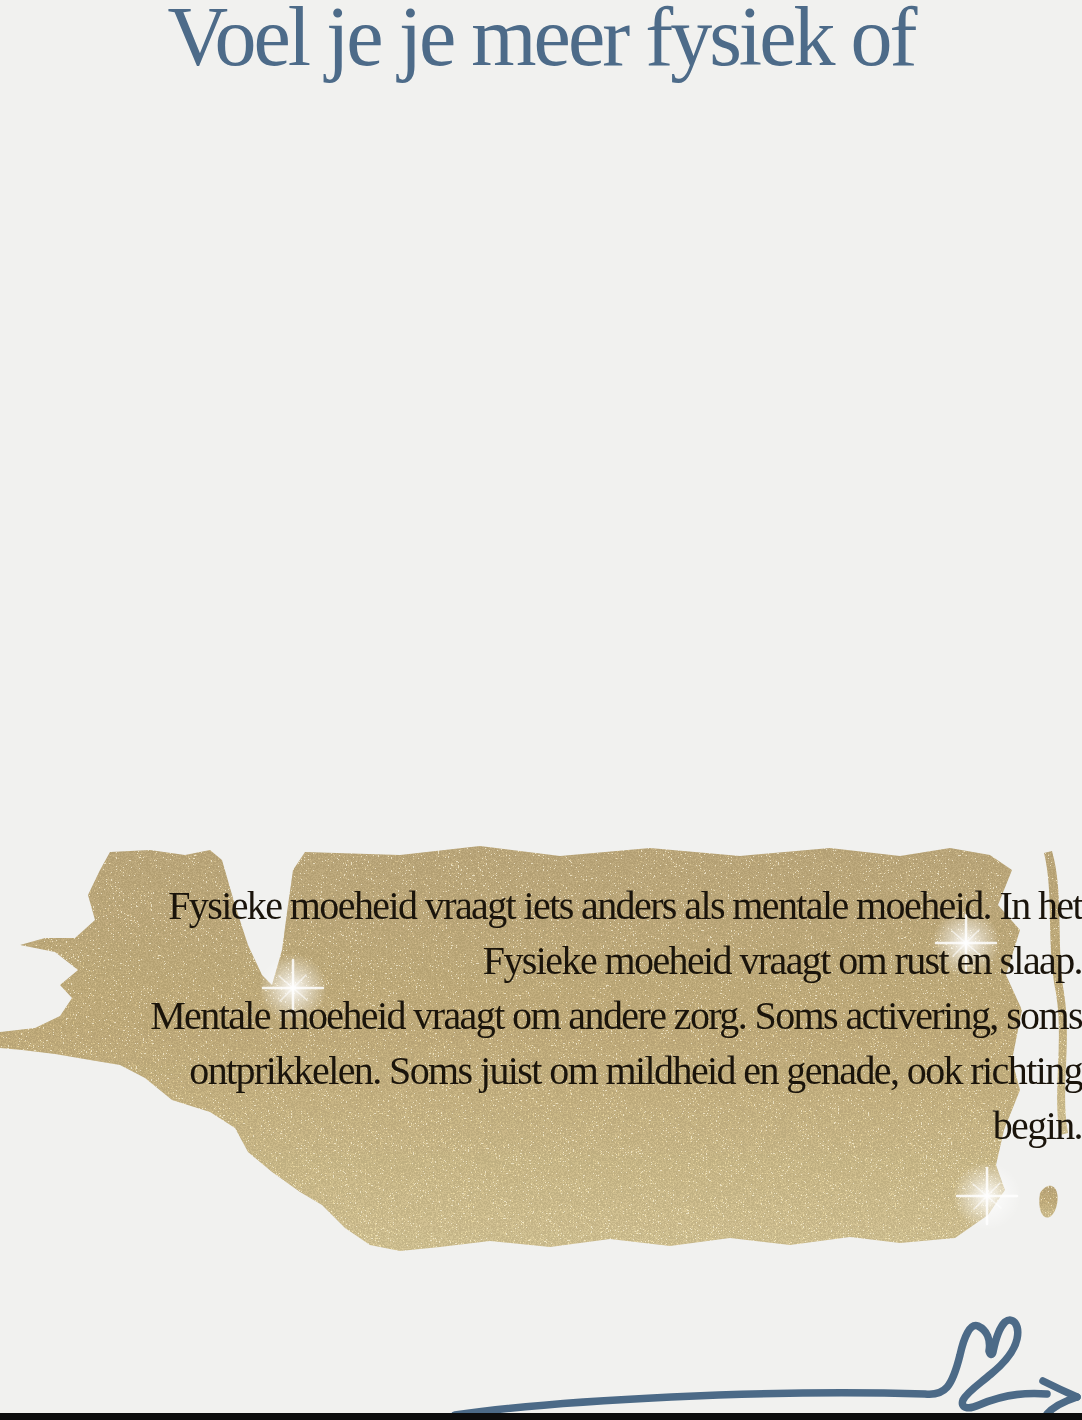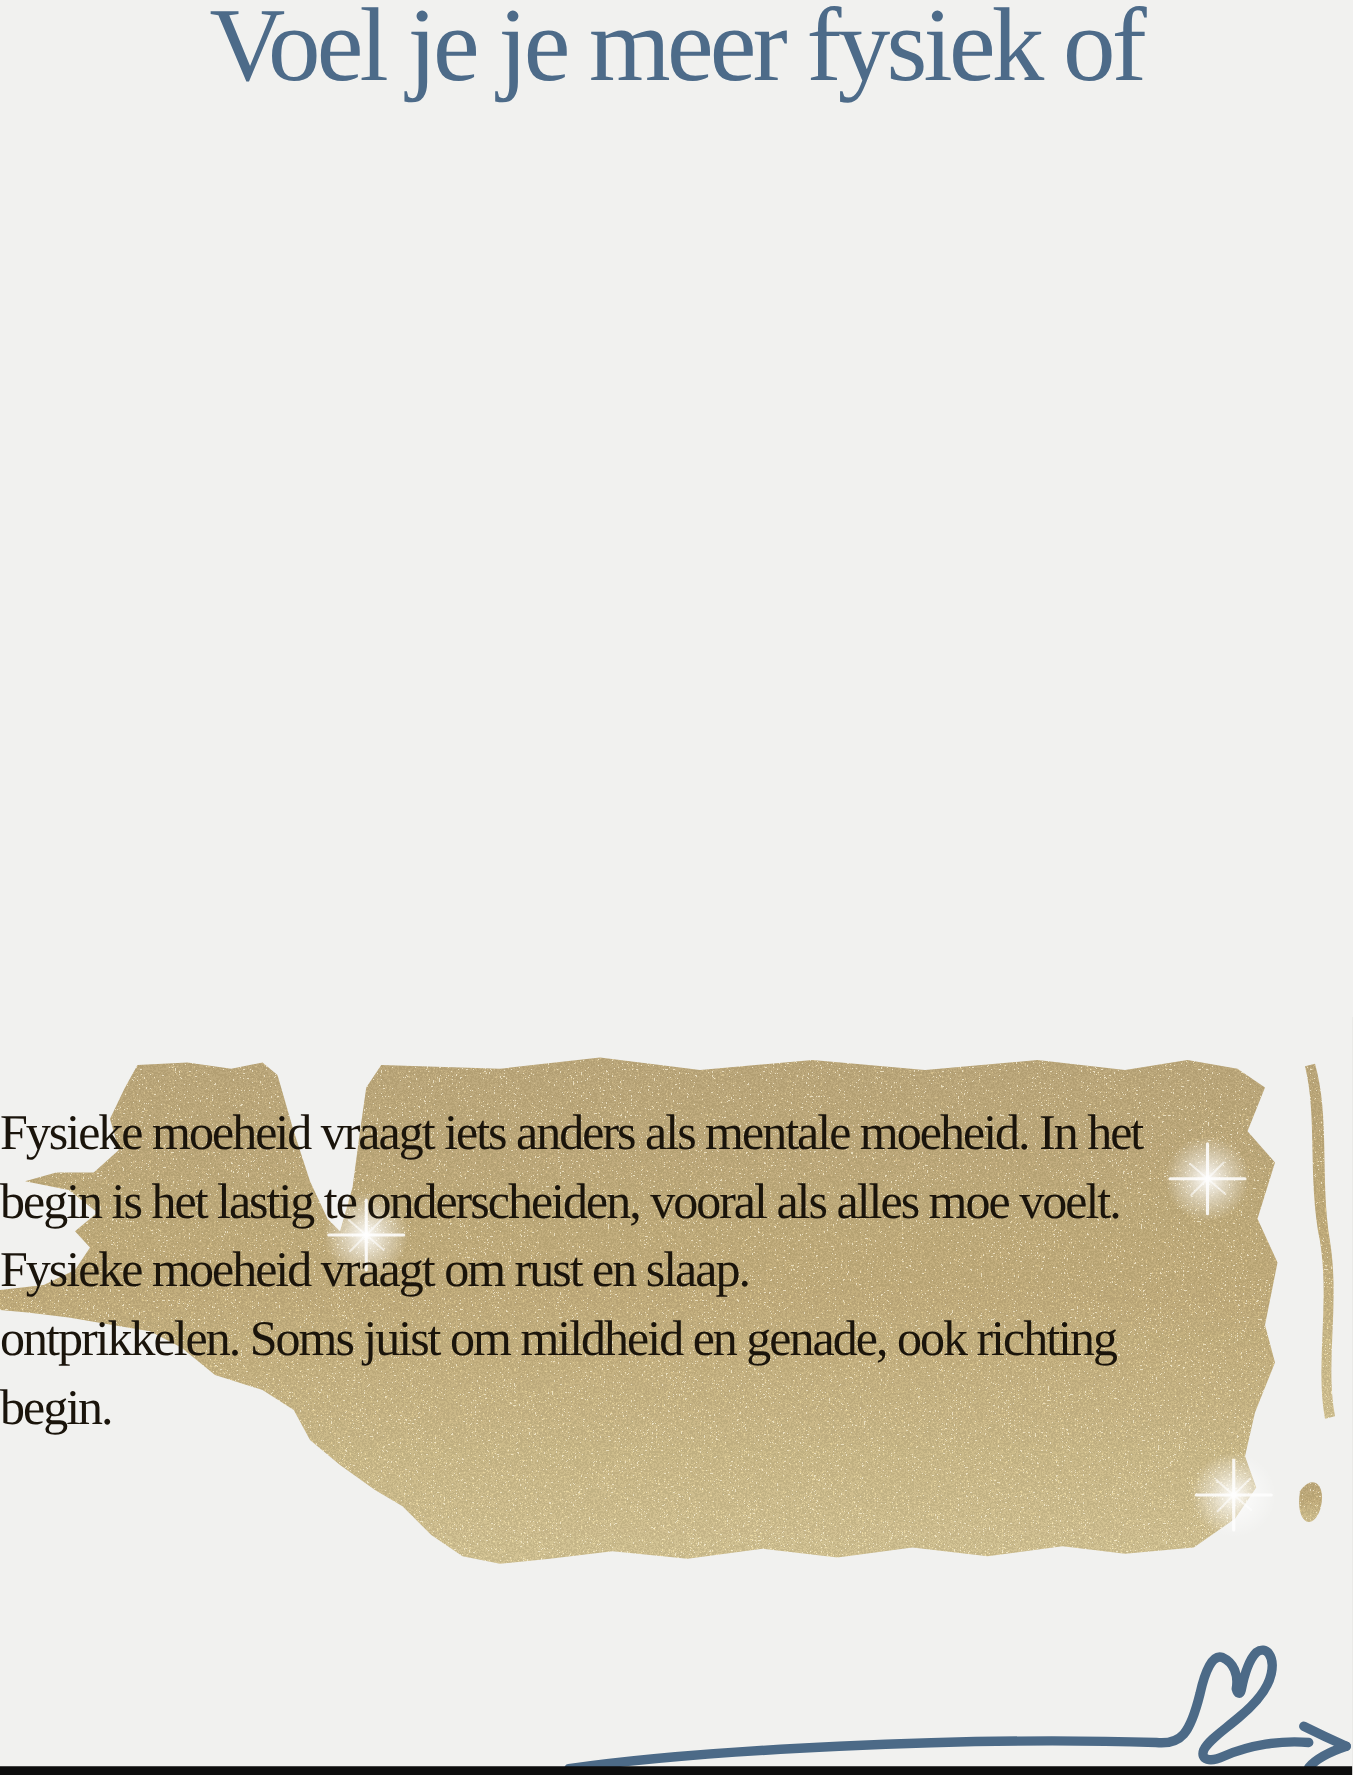--- a/index.html
+++ b/index.html
@@ -40,21 +40,21 @@
     width: 1082px;
     height: 415px;
     z-index: 1;
   }
 
   .band-text {
     position: absolute;
     top: 878px;
     left: 0;
     right: 0;
-    text-align: left;
+    text-align: right;
     font-family: "Liberation Serif", serif;
     font-size: 40px;
     line-height: 55px;
     letter-spacing: -1.6px;
     color: var(--band-text-color, #1a140b);
     z-index: 2;
   }
   .band-text .bline { display: block; white-space: nowrap; }
 
   .doodle-svg {
@@ -151,22 +151,22 @@
       <path fill="url(#goldBase)" d="M1040,350 C1050,335 1062,345 1056,365 C1050,382 1036,376 1040,350 Z"></path>
     </g>
 
     <use href="#sparkle" x="293" y="145"></use>
     <use href="#sparkle" x="966" y="100"></use>
     <use href="#sparkle" x="987" y="353"></use>
   </svg>
 
   <div class="band-text">
     <span class="bline">Fysieke moeheid vraagt iets anders als mentale moeheid. In het</span>
-    <span class="bline">begin is het lastig te onderscheiden, vooral als alles moe voelt.</span>
     <span class="bline">Fysieke moeheid vraagt om rust en slaap.</span>
+    <span class="bline">Mentale moeheid vraagt om andere zorg. Soms activering, soms</span>
     <span class="bline">ontprikkelen. Soms juist om mildheid en genade, ook richting</span>
     <span class="bline">begin.</span>
   </div>
 
   <svg class="doodle-svg" viewBox="0 0 650 130" xmlns="http://www.w3.org/2000/svg" aria-hidden="true">
     <path d="M15,122
              C120,107 330,96 485,101
              C505,103 512,94 520,62
              C524,44 530,30 538,33
              C547,37 551,47 549,58

